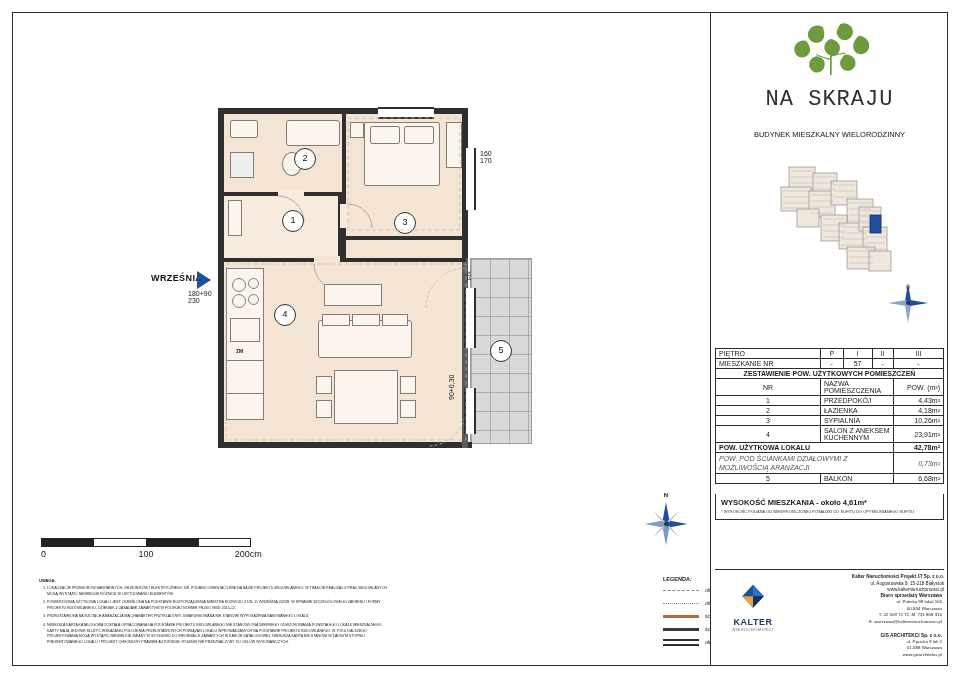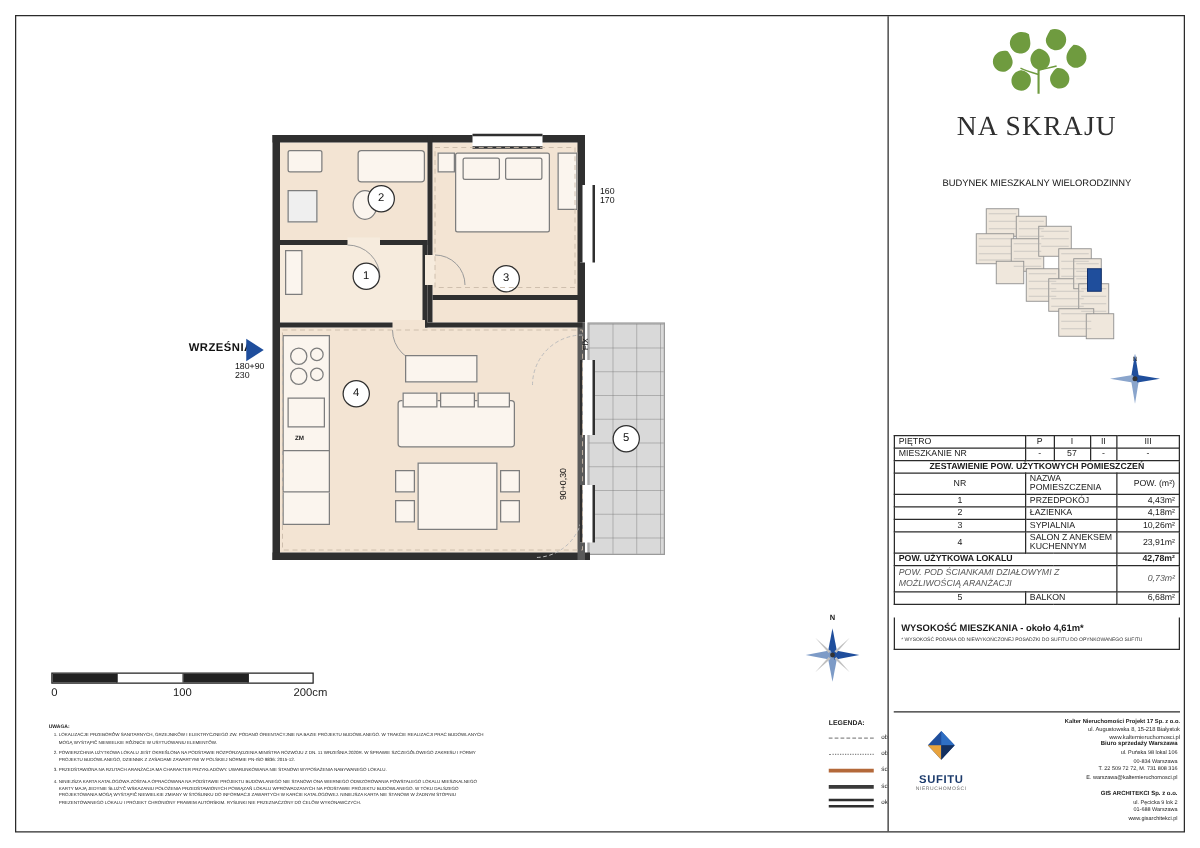--- a/index.html
+++ b/index.html
@@ -52,22 +52,22 @@
   .sym-win{position:absolute;top:1px;left:0;right:0;height:7px;}
   .sym-win b{position:absolute;left:0;right:0;height:2px;background:#2f2f2f;}
   .sym-win b:first-child{top:0;}
   .sym-win b:last-child{bottom:0;}
   
   .compass{position:absolute;}
   .compass .n{position:absolute;top:-9px;left:50%;transform:translateX(-50%);font-size:6px;font-weight:bold;}
   
   .side{position:absolute;left:711px;top:13px;width:237px;height:652px;box-sizing:border-box;}
   .logo-wrap{position:absolute;left:0;top:8px;width:237px;height:108px;text-align:center;}
-  .logo-title{font-family:Liberation Serif, serif;font-size:22px;letter-spacing:1px;color:#2f2f2f;}
-  .addr{position:absolute;left:0;top:128px;width:237px;text-align:center;font-size:7.5px;line-height:1.5;color:#111;}
+  .logo-title{font-family:Liberation Mono, monospace;font-size:22px;letter-spacing:1px;color:#2f2f2f;}
+  .addr{position:absolute;left:0;top:116px;width:237px;text-align:center;font-size:7.5px;line-height:1.5;color:#111;}
   .keyplan{position:absolute;left:40px;top:148px;width:160px;height:130px;}
   .kp-svg{width:100%;height:100%;}
   .kp-compass{position:absolute;left:175px;top:268px;width:44px;height:44px;}
   table{border-collapse:collapse;}
   .tbl{position:absolute;left:4px;top:335px;width:229px;font-size:7px;}
   .tbl td,.tbl th{border:1px solid #2b2b2b;padding:1px 3px;font-weight:normal;}
   .tbl .c{text-align:center;}
   .tbl .r{text-align:right;}
   .tbl .hdr{font-weight:bold;}
   .tbl .wide{font-weight:bold;}
@@ -412,21 +412,21 @@
       </div>
     </div>
 
     <div class="kalter">
       <svg viewBox="0 0 60 40" style="width:46px;height:32px;">
         <polygon points="30,4 44,19 30,34 16,19" fill="#1f4e9c"></polygon>
         <polygon points="30,4 44,19 30,19" fill="#2f6fc4"></polygon>
         <polygon points="16,19 30,19 30,34" fill="#e8a33d"></polygon>
         <polygon points="30,19 44,19 30,34" fill="#14305f"></polygon>
       </svg>
-      <div class="nm">SUFITU</div>
+      <div class="nm">KALTER</div>
       <div class="sub">NIERUCHOMOŚCI</div>
     </div>
 
     <div class="dev-block">
       <div class="t" style="margin-top:16px;">Biuro sprzedaży Warszawa</div>
       <div>ul. Puńska 98 lokal 106</div>
       <div>00-834 Warszawa</div>
       <div>T. 22 509 72 72, M. 731 808 316</div>
       <div>E. warszawa@kalternieruchomosci.pl</div>
       <div class="t" style="margin-top:6px;">GIS ARCHITEKCI Sp. z o.o.</div>

